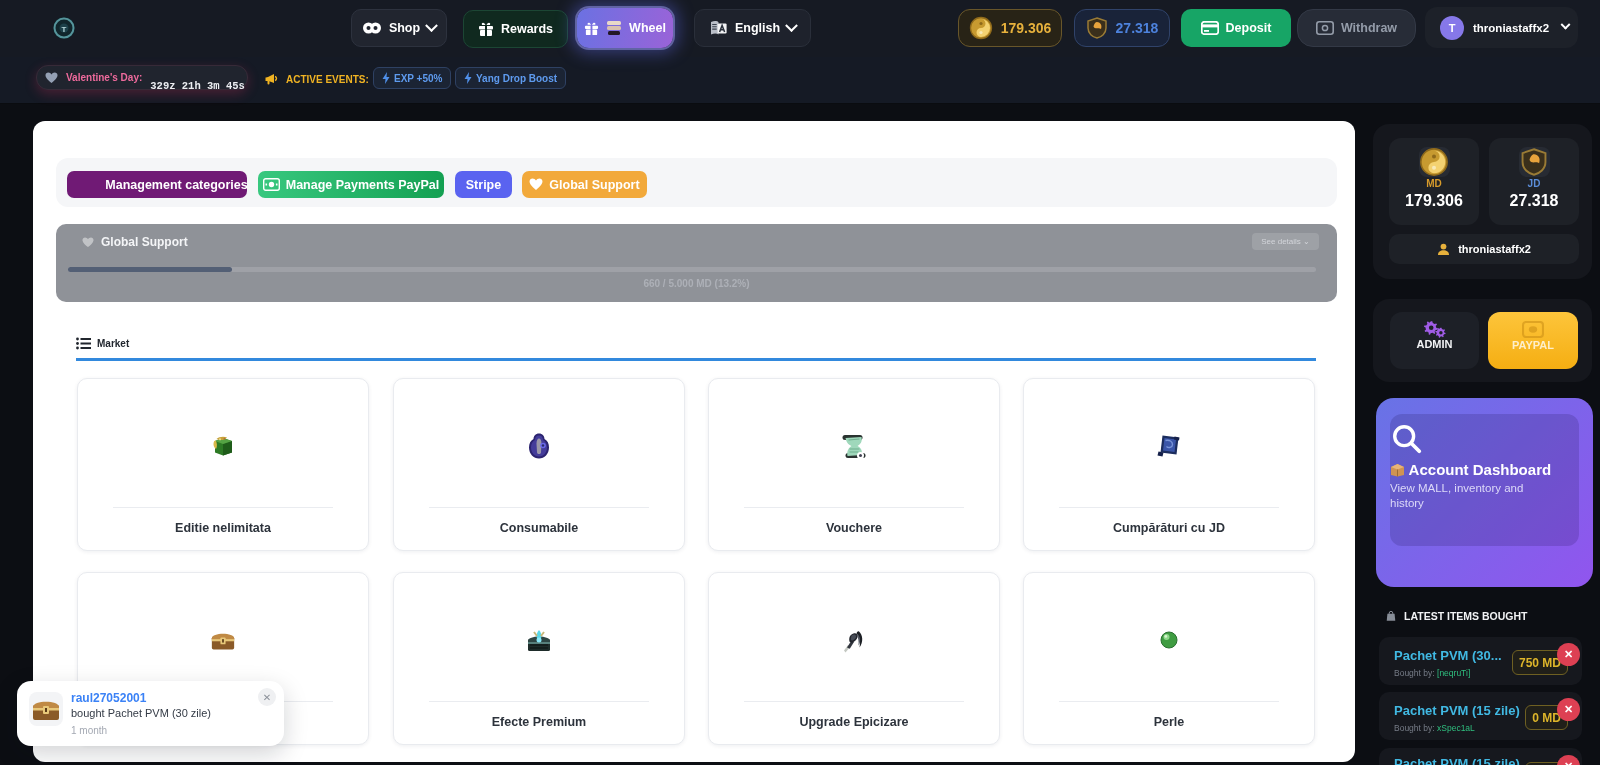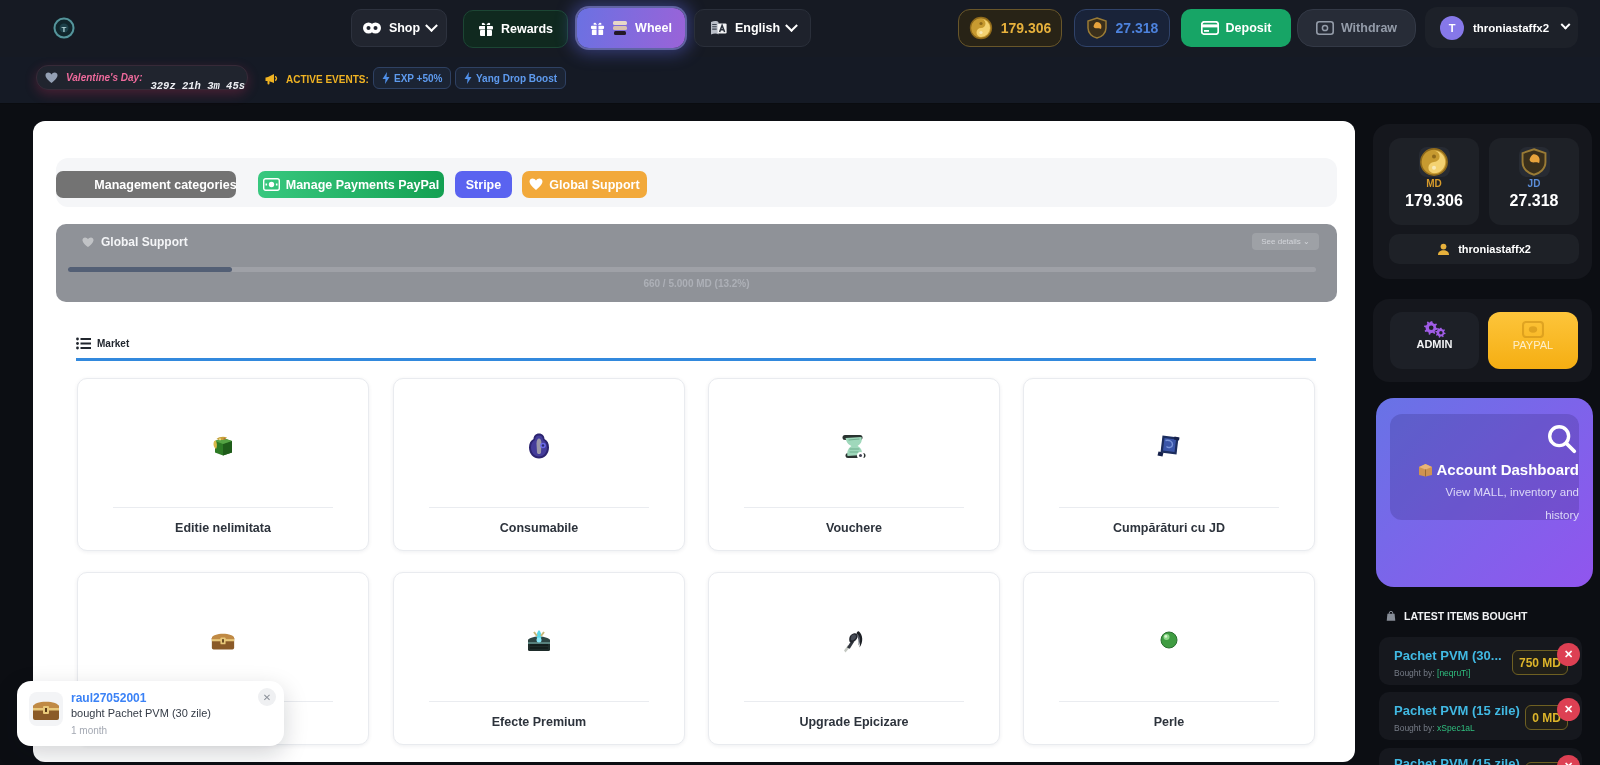--- a/index.html
+++ b/index.html
@@ -7,45 +7,45 @@
 .abs { position:absolute; }
 #stage { position:relative; width:1600px; height:765px; }
 
 
 #topbar { left:0; top:0; width:1600px; height:57px; background:#161a23; }
 #evbar { left:0; top:57px; width:1600px; height:47px; background:#151a25; border-bottom:1px solid #0a0c10; }
 
 .navbtn { display:flex; align-items:center; justify-content:center; gap:7px; border-radius:10px; color:#fff; font-weight:bold; font-size:12.5px; }
 #btn-shop { left:351px; top:9px; width:96px; height:38px; background:#21252f; border:1px solid #2d323e; }
 #btn-rewards { left:463px; top:10px; width:105px; height:38px; background:#10291f; border:1px solid #1c4634; }
-#btn-wheel { left:577px; top:8px; width:108px; height:40px; background:linear-gradient(100deg,#6b71e2,#9a63d8); border-radius:12px; box-shadow:0 0 0 2px rgba(165,165,250,0.45), 0 0 16px 6px rgba(95,105,235,0.4); }
+#btn-wheel { left:577px; top:8px; width:96px; height:40px; background:linear-gradient(100deg,#6b71e2,#9a63d8); border-radius:12px; box-shadow:0 0 0 2px rgba(165,165,250,0.45), 0 0 16px 6px rgba(95,105,235,0.4); }
 #btn-english { left:694px; top:9px; width:117px; height:38px; background:#1e222c; border:1px solid #2a2f3a; }
 .chev { width:9px; height:9px; border-right:2.5px solid #fff; border-bottom:2.5px solid #fff; transform:rotate(45deg) translate(-2px,-2px); display:inline-block; }
 
 #badge-md { left:958px; top:9px; width:104px; height:38px; background:#282316; border:1.5px solid #68562a; border-radius:12px; display:flex; align-items:center; justify-content:center; gap:8px; color:#e7b13c; font-weight:bold; font-size:14px; }
 #badge-jd { left:1074px; top:9px; width:96px; height:38px; background:#192339; border:1.5px solid #30436a; border-radius:12px; display:flex; align-items:center; justify-content:center; gap:8px; color:#4d82dc; font-weight:bold; font-size:14px; }
 #btn-deposit { left:1181px; top:9px; width:110px; height:38px; background:#17a566; border-radius:10px; }
 #btn-withdraw { left:1297px; top:9px; width:119px; height:38px; background:#272c37; border:1px solid #333946; border-radius:16px; color:#949ca9; }
 #userpill { left:1425px; top:7px; width:153px; height:41px; background:#1d2129; border-radius:12px; display:flex; align-items:center; gap:9px; padding-left:15px; color:#fff; font-weight:bold; font-size:11.5px; }
 #avatar { width:24px; height:24px; border-radius:50%; background:#8678e9; color:#fff; font-size:11px; font-weight:bold; display:flex; align-items:center; justify-content:center; }
 
 
-#vday { left:36px; top:65px; width:212px; height:25px; background:#20242e; border:1px solid #372a38; border-radius:12px; box-shadow:0 4px 12px rgba(190,45,85,0.3); display:flex; align-items:center; gap:8px; padding-left:8px; white-space:nowrap;font-style:italic; }
+#vday { left:36px; top:65px; width:212px; height:25px; background:#20242e; border:1px solid #372a38; border-radius:12px; box-shadow:0 4px 12px rgba(190,45,85,0.3); display:flex; align-items:center; gap:8px; padding-left:8px; white-space:nowrap; }
 #vday .t1 { color:#ee6a9c; font-weight:bold; font-size:10px; }
 #vday .t2 { color:#eceef2; font-weight:bold; font-size:10.5px; font-family:"Liberation Mono",monospace;margin-top:17px; }
 #activeev { left:265px; top:72px; color:#f0b323; font-weight:bold; font-size:10px; letter-spacing:0px; display:flex; align-items:center; gap:6px; white-space:nowrap; }
 .evpill { height:22px; background:#1b2434; border:1px solid #2e4163; border-radius:6px; color:#5e9bef; font-weight:bold; font-size:10px; display:flex; align-items:center; gap:4px; padding:0 8px; white-space:nowrap; }
 #ev1 { left:373px; top:67px; }
 #ev2 { left:455px; top:67px; }
 
 
 #maincard { left:33px; top:121px; width:1322px; height:641px; background:#ffffff; border-radius:12px; }
 #btnrow { left:23px; top:37px; width:1281px; height:49px; background:#f5f6f8; border-radius:12px; }
 .mbtn { position:absolute; top:50px; height:27px; border-radius:7px; color:#fff; font-weight:bold; font-size:12.5px; display:flex; align-items:center; justify-content:center; gap:6px; white-space:nowrap; }
-#mb1 { left:23px; width:180px; background:#737373;padding-left:33px; }
+#mb1 { left:34px; width:180px; background:#701a75;padding-left:33px; }
 #mb2 { left:225px; width:186px; background:linear-gradient(90deg,#38c87f,#14a052); }
 #mb3 { left:422px; width:57px; background:#5a63f0; }
 #mb4 { left:489px; width:125px; background:#f2a93b; }
 
 #graybox { left:23px; top:103px; width:1281px; height:78px; background:#8f9298; border-radius:10px; }
 #graybox .title { position:absolute; left:26px; top:11px; color:#f4f5f7; font-weight:bold; font-size:12px; display:flex; gap:7px; align-items:center; }
 #seedetails { position:absolute; right:18px; top:9px; width:67px; height:17px; background:rgba(255,255,255,0.14); border-radius:4px; color:#d3d5da; font-size:8px; display:flex; align-items:center; justify-content:center; }
 #track { position:absolute; left:12px; top:43px; width:1248px; height:5px; background:#9fa1a7; border-radius:3px; }
 #fill { position:absolute; left:0; top:0; width:164px; height:5px; background:#535f75; border-radius:3px; }
 #gtext { position:absolute; left:0; top:54px; width:100%; text-align:center; color:#adb0b7; font-size:10px; font-weight:bold; }
@@ -61,26 +61,26 @@
 
 .spanel { background:#15171d; border-radius:16px; }
 #sp1 { left:1373px; top:124px; width:219px; height:155px; }
 .curbox { position:absolute; top:14px; width:90px; height:87px; background:#1e2127; border-radius:12px; text-align:center; }
 .curbox .cic { margin:9px auto 0; width:31px; height:30px; border-radius:8px; background:#272b33; display:flex; align-items:center; justify-content:center; }
 .curbox .lab { font-size:10px; font-weight:bold; margin-top:1px; }
 .curbox .val { font-size:16px; font-weight:bold; color:#fff; margin-top:3px; }
 #unamebox { position:absolute; left:16px; top:110px; width:190px; height:30px; background:#1e2127; border-radius:10px; display:flex; align-items:center; justify-content:center; gap:8px; color:#fff; font-weight:bold; font-size:11px; }
 #sp2 { left:1373px; top:299px; width:219px; height:83px; }
 #adminbtn { position:absolute; left:17px; top:13px; width:89px; height:57px; background:#1d2027; border-radius:12px; text-align:center; color:#f2f3f5; font-weight:bold; font-size:11px; }
-#paypalbtn { position:absolute; left:115px; top:13px; width:90px; height:57px; background:linear-gradient(180deg,#fdc53b,#f5ae12); border-radius:12px; text-align:center; color:rgba(255,248,232,0.85); font-weight:normal; font-size:11px; }
+#paypalbtn { position:absolute; left:115px; top:13px; width:90px; height:57px; background:linear-gradient(180deg,#fdc53b,#f5ae12); border-radius:12px; text-align:center; color:rgba(255,248,232,0.85); font-weight:bold; font-size:11px; }
 
 #purple { left:1376px; top:398px; width:217px; height:189px; background:linear-gradient(135deg,#6873e6,#9155ee); border-radius:18px; }
-#pinner { position:absolute; left:14px; top:16px; width:189px; height:106px; background:rgba(28,18,80,0.18); border-radius:12px; text-align:right; }
+#pinner { position:absolute; left:14px; top:16px; width:189px; height:132px; background:rgba(28,18,80,0.18); border-radius:12px; text-align:left; }
 #ptitle { color:#fff; font-weight:bold; font-size:15px; margin-top:1px; }
-#psub { color:#dcd9f8; font-size:11.5px; line-height:23px; margin-top:3px; }
+#psub { color:#dcd9f8; font-size:11.5px; line-height:15px; margin-top:3px; }
 #verify { position:absolute; left:14px; top:138px; width:189px; height:33px; background:#fff; border-radius:10px; display:flex; align-items:center; justify-content:center; gap:7px; color:#2367e2; font-weight:bold; font-size:12.5px; }
 
 #latesthdr { left:1386px; top:610px; display:flex; align-items:center; gap:8px; color:#f2f3f5; font-weight:bold; font-size:10.5px; letter-spacing:0px; }
 .item { position:absolute; left:1379px; width:203px; height:48px; background:#16181e; border-radius:10px; }
 .item .ititle { position:absolute; left:15px; top:11px; color:#41b9e3; font-weight:bold; font-size:13px; white-space:nowrap; }
 .item .iby { position:absolute; left:15px; top:31px; color:#767c87; font-size:8.5px; }
 .item .iby b { color:#2fbf7f; font-weight:normal; }
 .item .ibadge { position:absolute; right:14px; top:13px; height:25px; border:1px solid #6e6022; border-radius:6px; color:#ddb52a; font-weight:bold; font-size:12px; display:flex; align-items:center; padding:0 6px; background:rgba(45,40,20,0.45); }
 .item .ix { position:absolute; right:2px; top:6px; width:23px; height:23px; border-radius:50%; background:#dd4053; color:#fff; font-size:11px; font-weight:bold; display:flex; align-items:center; justify-content:center; }
 

